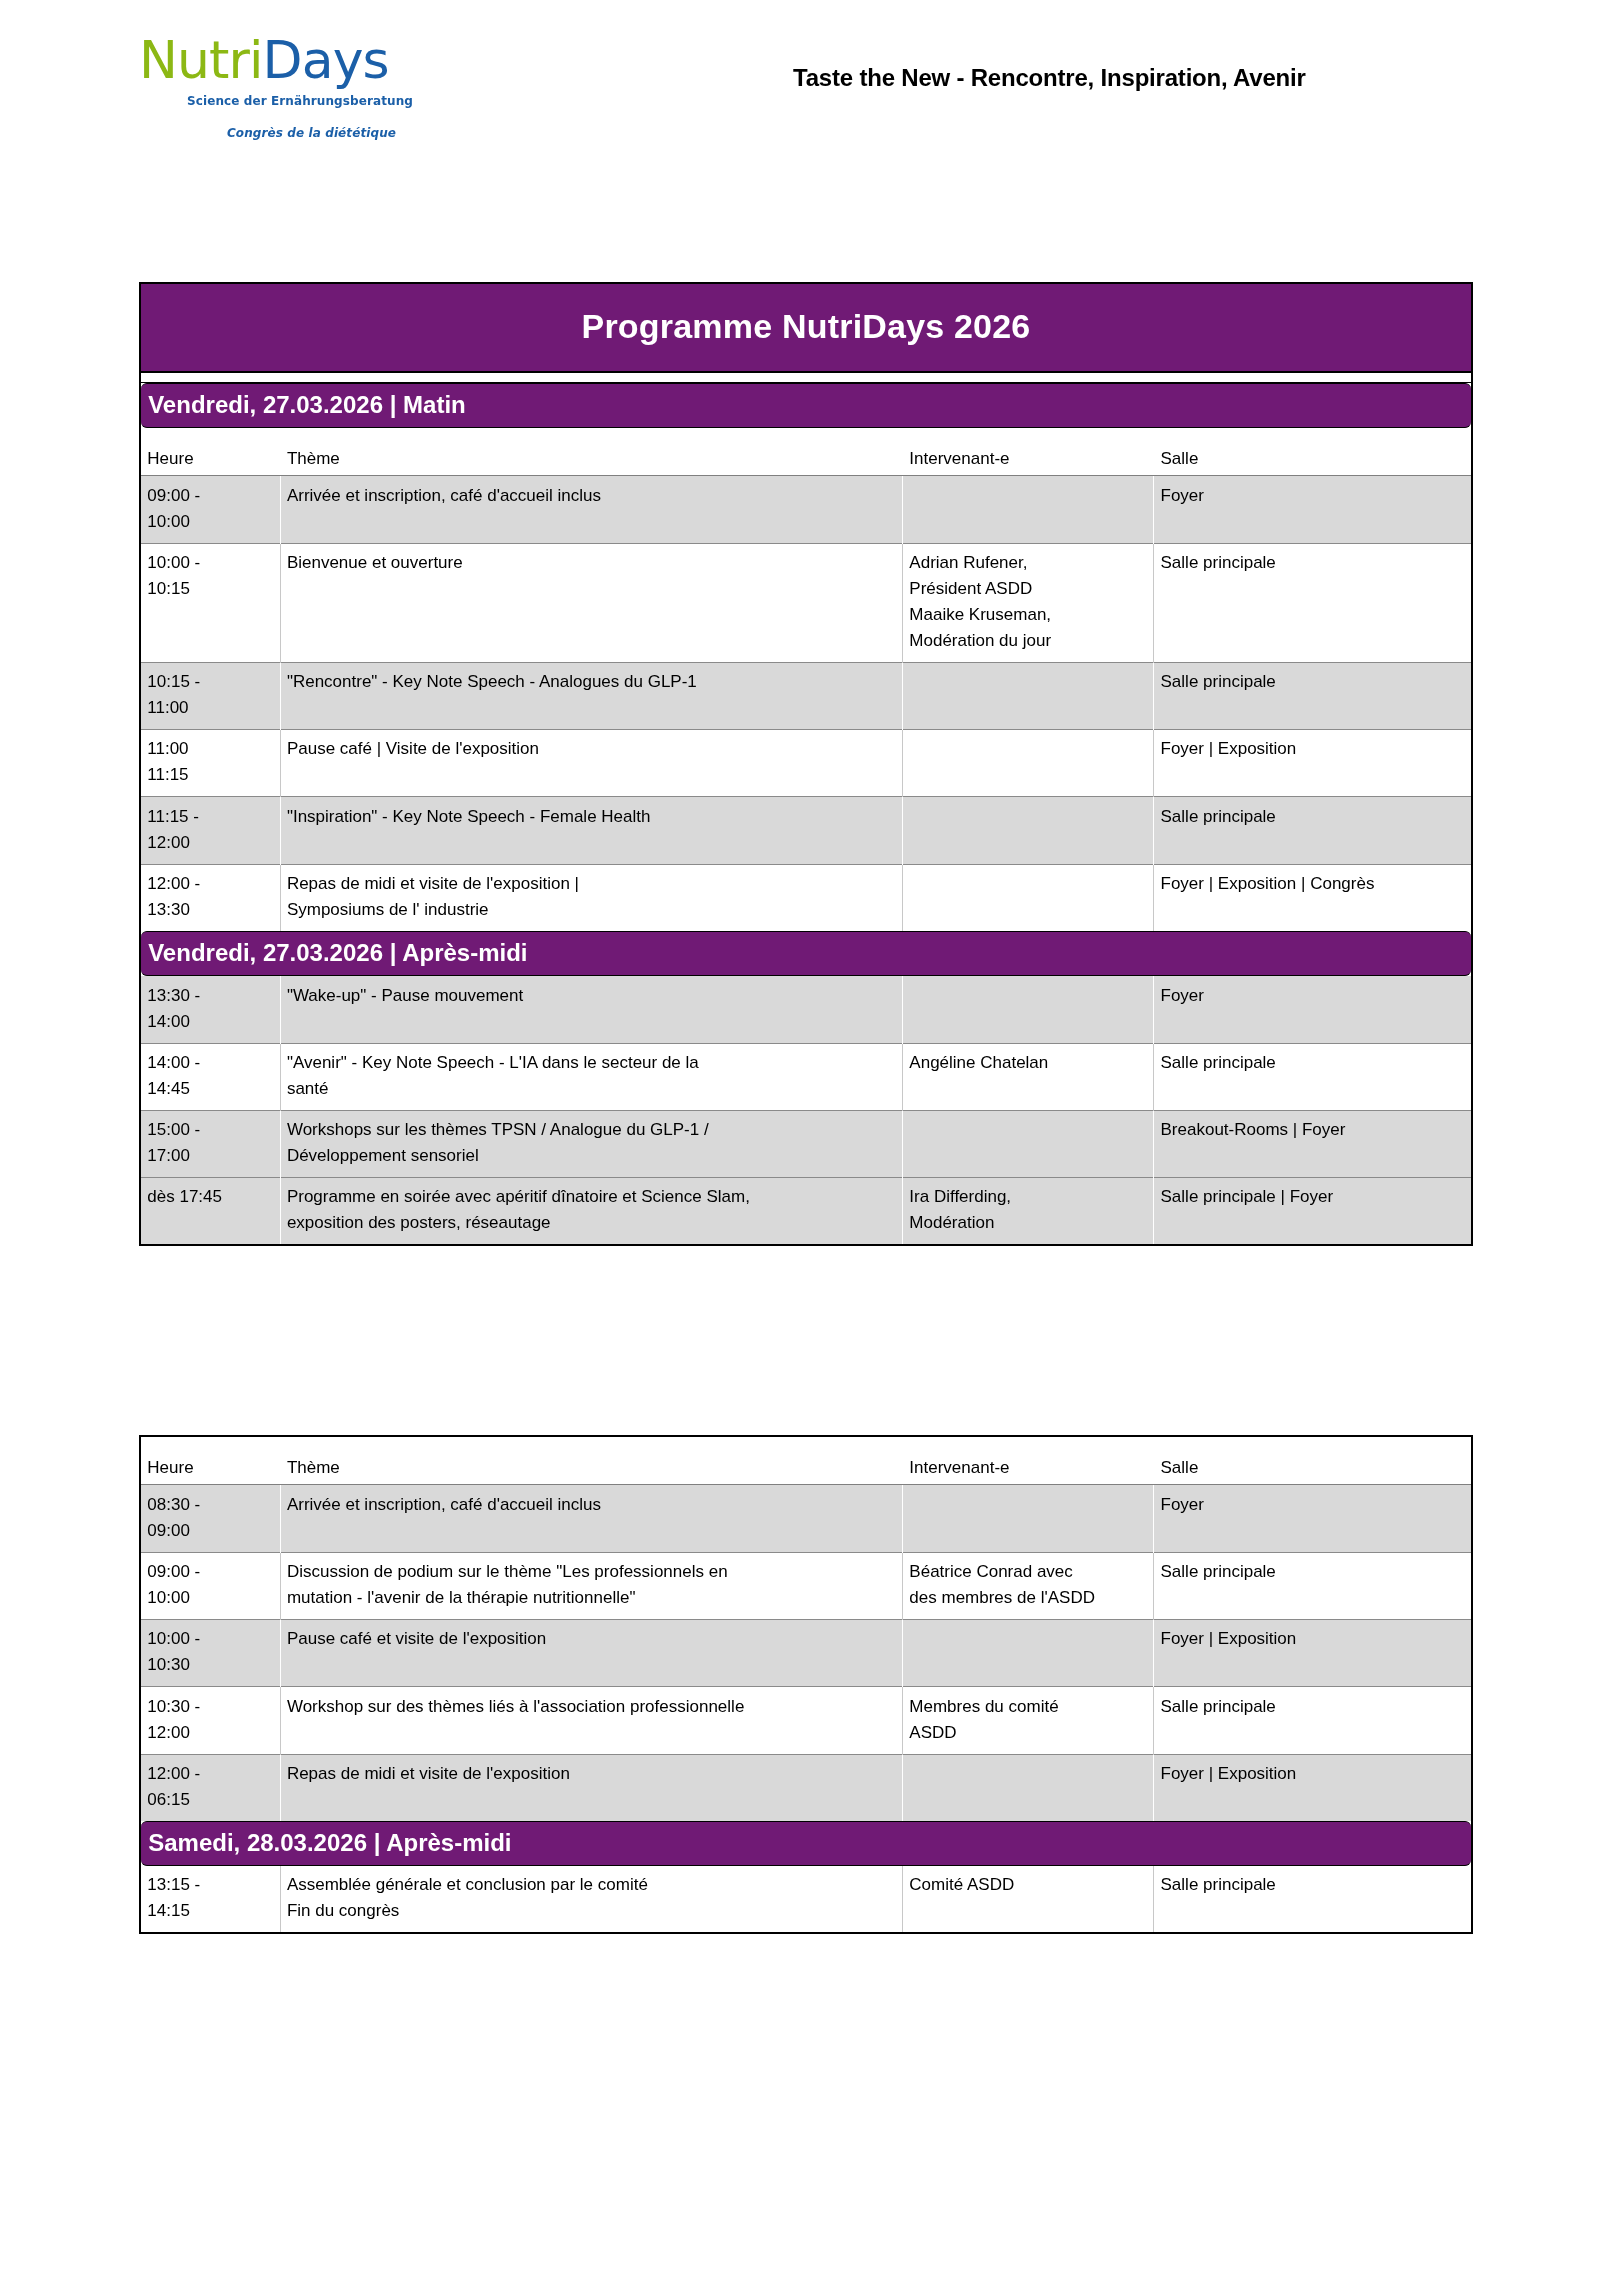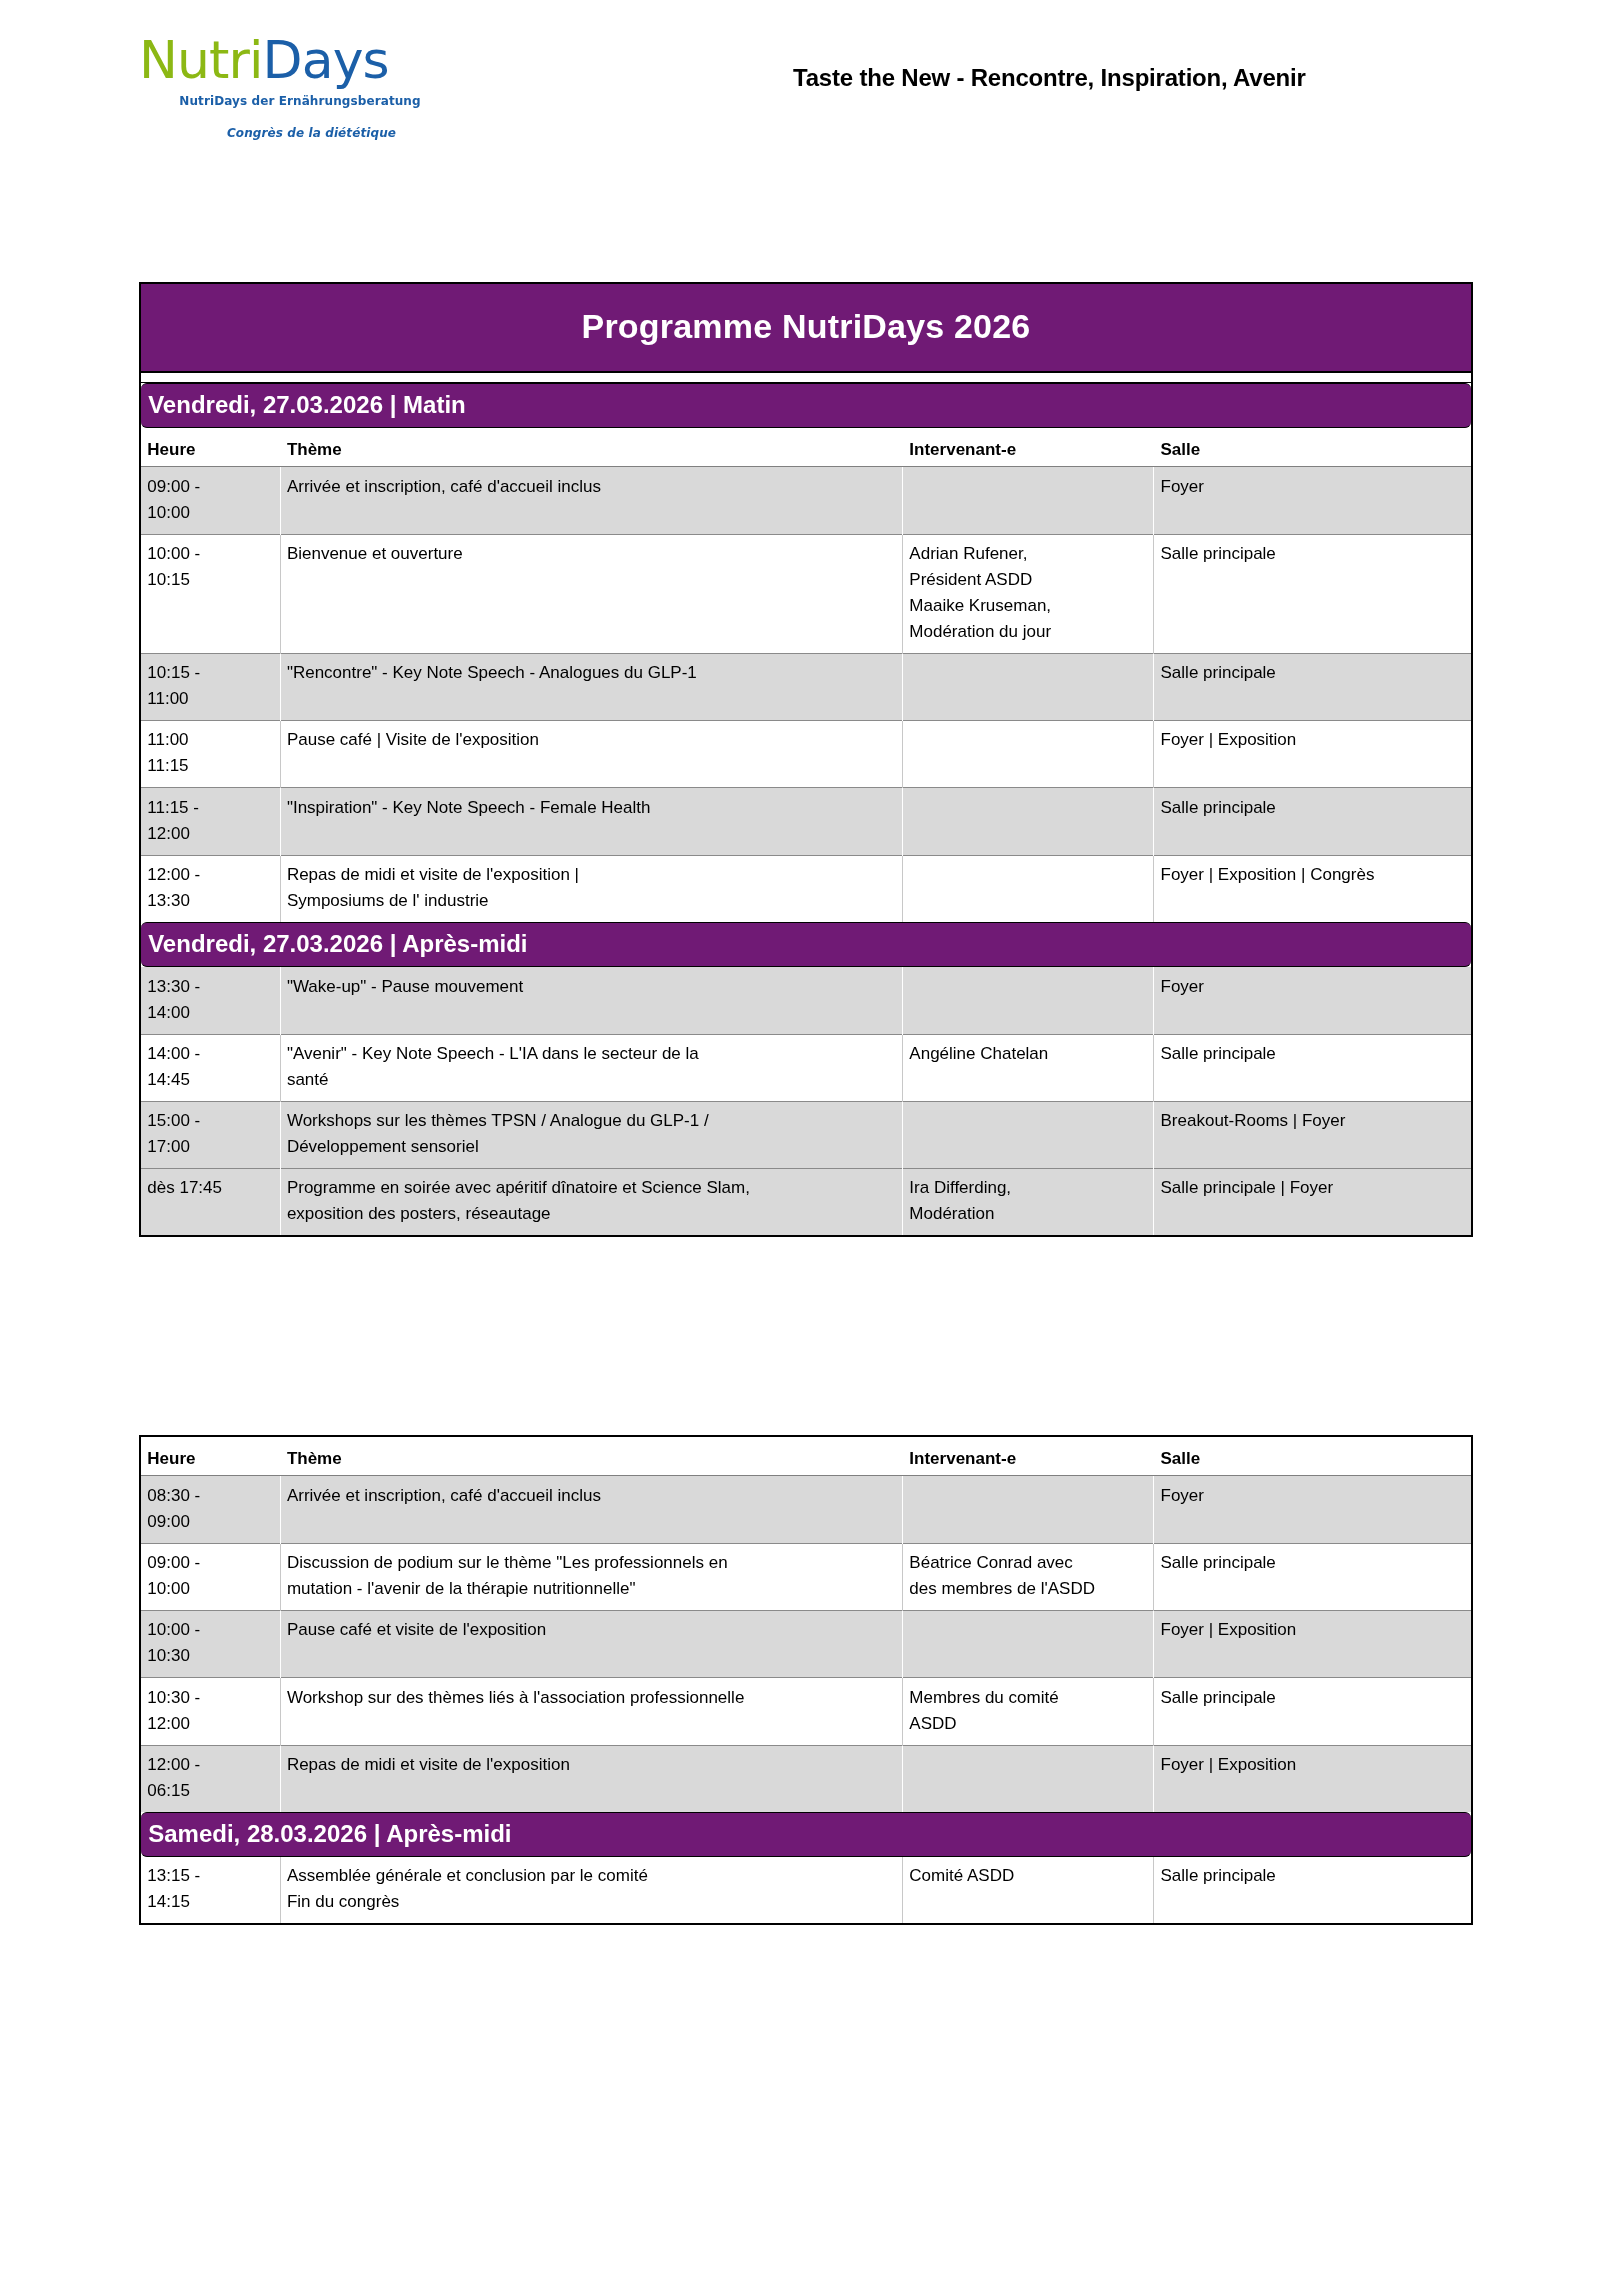--- a/index.html
+++ b/index.html
@@ -130,24 +130,24 @@
     font-family: "Liberation Sans", sans-serif;
     font-size: 17px;
     line-height: 26px;
     color: #000000;
     border-right: 1.8px solid #ffffff;
     box-sizing: border-box;
   }
   table.grid td:last-child { border-right: none; }
 
   tr.head-row td {
-    font-weight: bold;
+    font-weight: normal;
     background: #ffffff;
     border-bottom: 1.8px solid #808080;
-    padding-top: 10px;
+    padding-top: 19px;
     padding-bottom: 5.4px;
     line-height: 23px;
   }
   tr.row-gray td { background: #D9D9D9; }
   tr.row-white td { background: #FFFFFF; }
   tr.row-gray td { border-right-color: #ffffff; }
   tr.row-white td { border-right-color: #C8C8C8; }
 
   tr.row-gray + tr.row-white td,
   tr.row-white + tr.row-gray td,
@@ -161,21 +161,21 @@
 </style>
 </head>
 <body>
 
 <div class="page-header">
 
   <div class="logo-block">
     <div class="logo-wordmark">
       <span class="logo-nutri">Nutri</span><span class="logo-days">Days</span>
     </div>
-    <div class="logo-sub-de">NutriDays der Ernährungsberatung</div>
+    <div class="logo-sub-de">Science der Ernährungsberatung</div>
     <div class="logo-sub-fr">Congrès de la diététique</div>
   </div>
 
   <div class="tagline">Taste the New - Rencontre, Inspiration, Avenir</div>
 </div>
 
 <div class="prog-table" id="table-friday">
   <div class="band band-title">Programme NutriDays 2026</div>
   <div class="spacer-row"></div>
   <div class="band band-day">Vendredi, 27.03.2026 | Matin</div>

